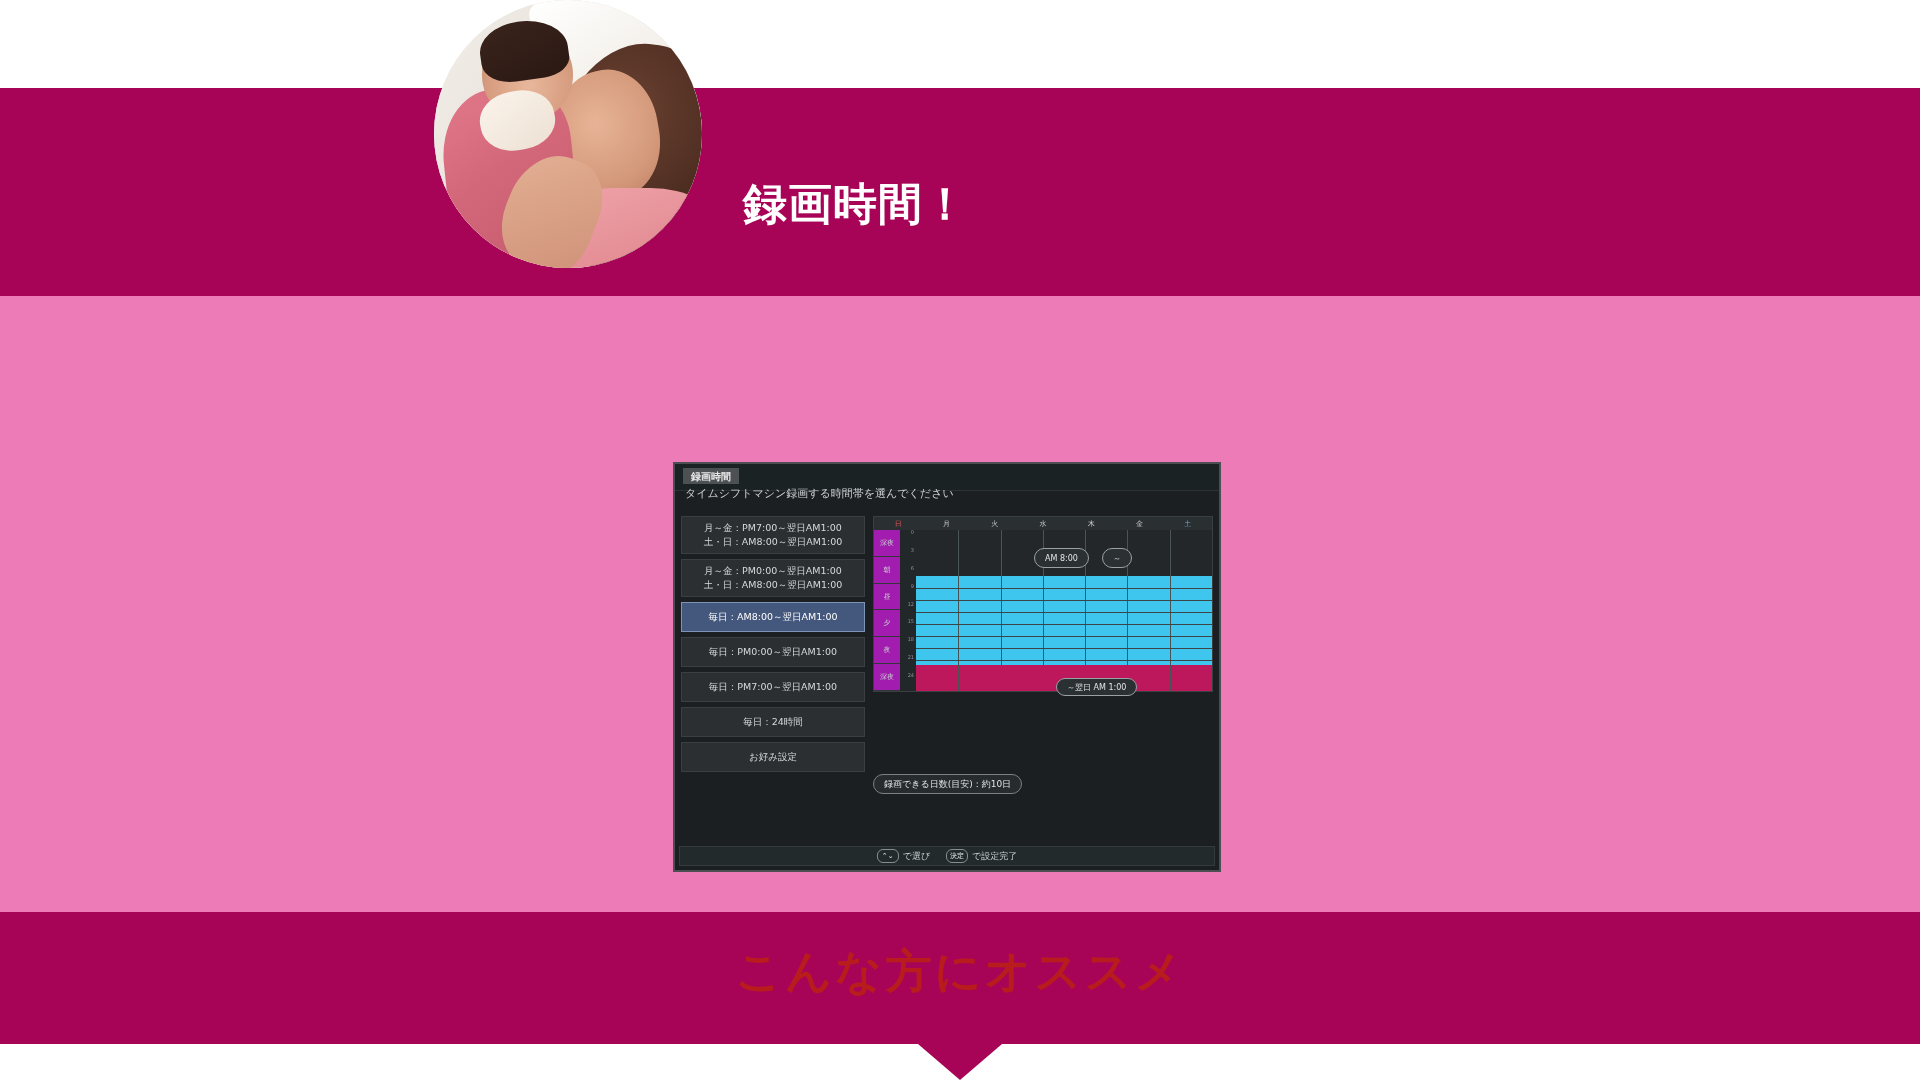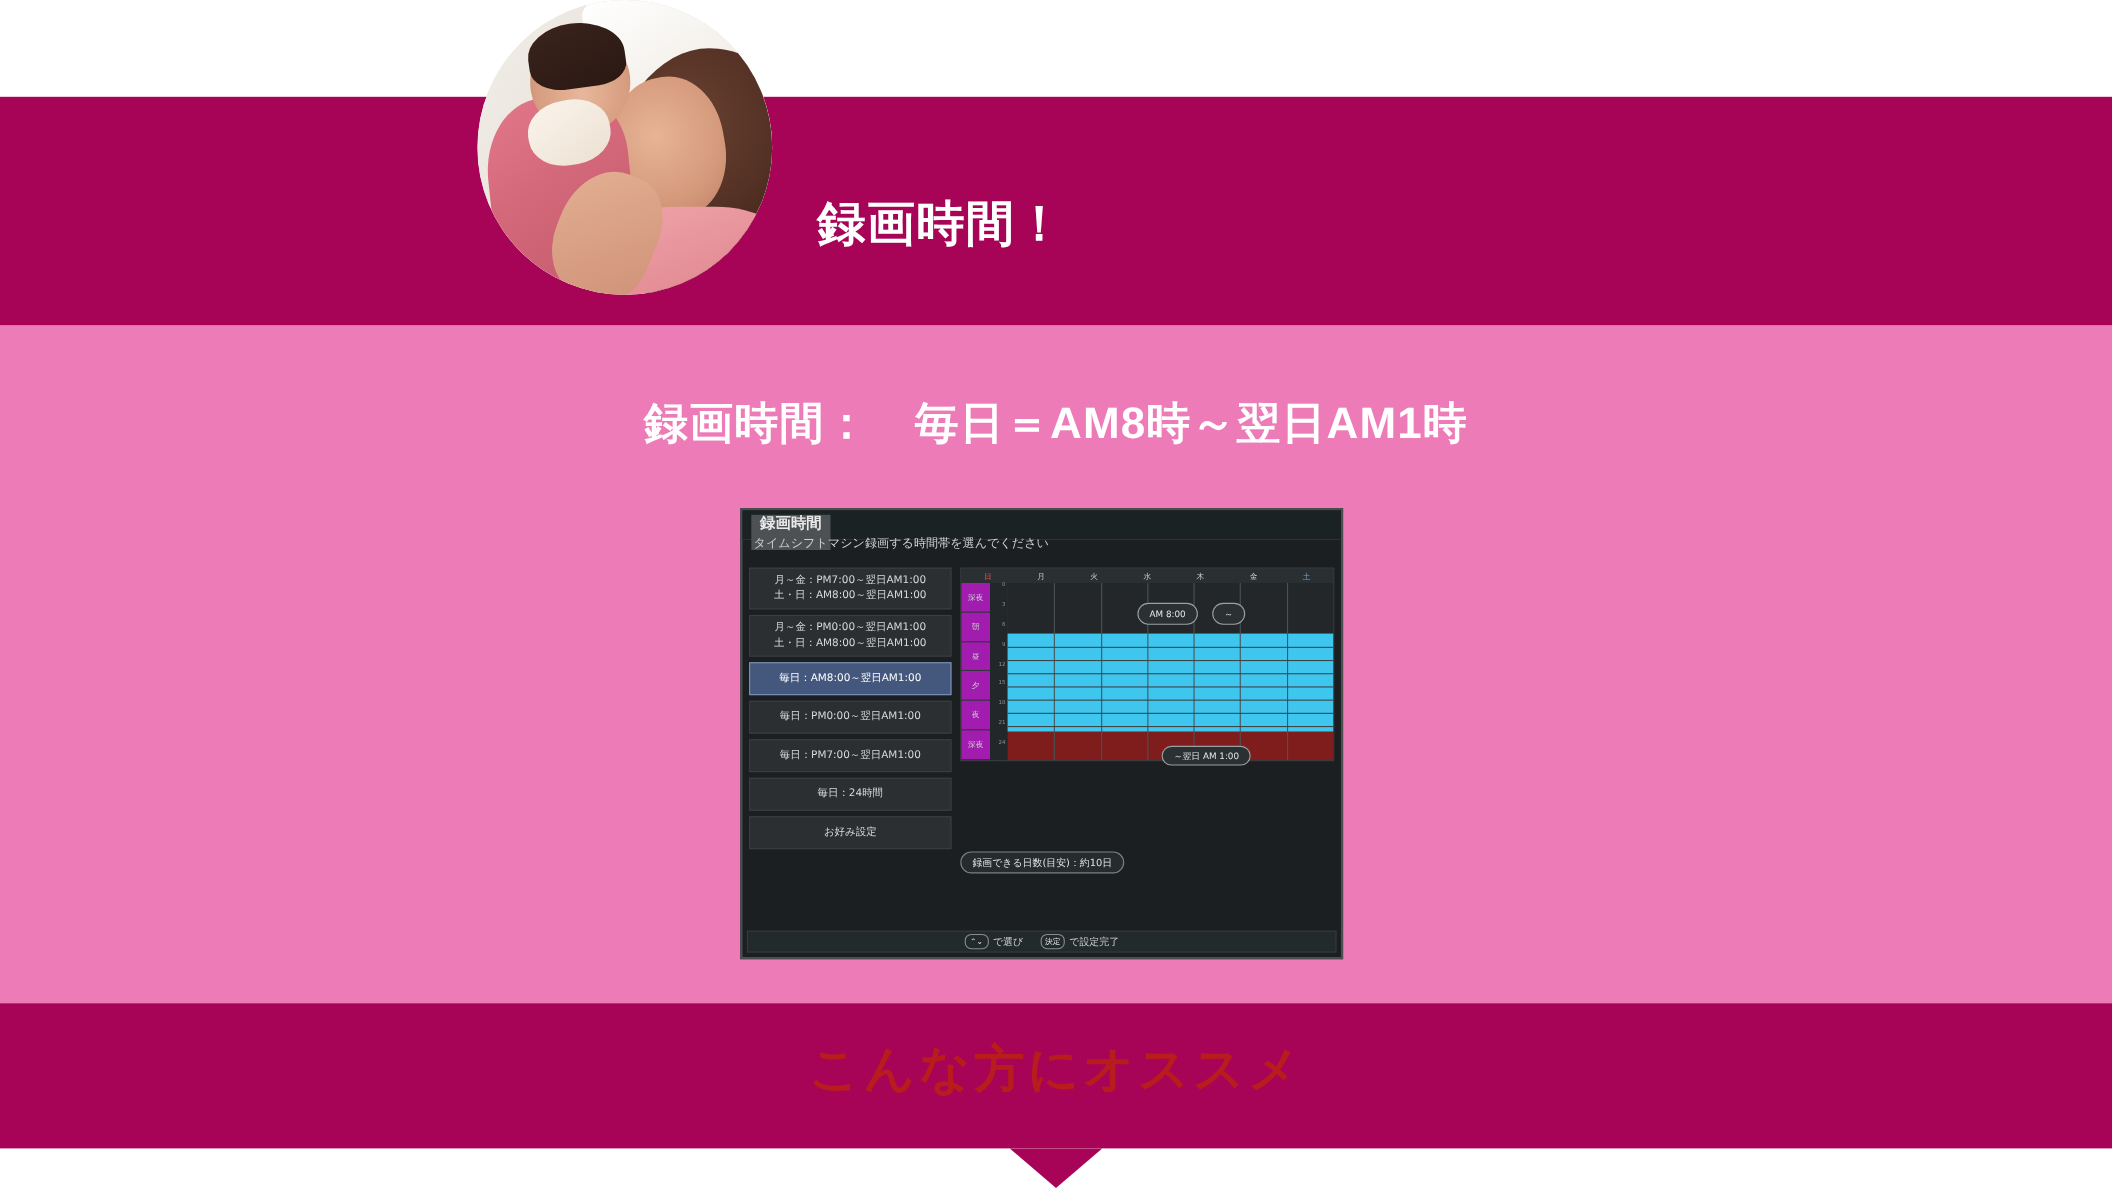--- a/index.html
+++ b/index.html
@@ -70,22 +70,22 @@
   }
 
   
   .device{
     position:absolute;left:673px;top:462px;width:548px;height:410px;
     background:#1b1f21;border:2px solid #4b4f52;box-sizing:border-box;
     font-family:"DejaVu Sans","Liberation Sans",sans-serif;
   }
   .dev-titlebar{position:absolute;left:0;top:0;width:100%;height:26px;
     background:#1b2224;border-bottom:1px solid #2b3335;}
-  .dev-title{position:absolute;left:8px;top:4px;height:32px;line-height:17px;
-    padding:0 8px;background:#4d5154;color:#e8e8e8;font-size:14px;font-weight:bold;}
+  .dev-title{position:absolute;left:8px;top:4px;height:16px;line-height:17px;
+    padding:0 8px;background:#4d5154;color:#e8e8e8;font-size:10px;font-weight:bold;}
   .dev-subtitle{position:absolute;left:10px;top:22px;color:#cfd2d4;font-size:11px;font-weight:normal;}
 
   .dev-main{position:absolute;left:6px;top:52px;right:6px;bottom:28px;}
   .menu-col{position:absolute;left:0;top:0;width:184px;}
   .menu-item{
     box-sizing:border-box;width:184px;background:#2b2f32;border:1px solid #3a3f42;
     color:#d7dadc;font-size:9.5px;text-align:center;margin-bottom:5px;
     display:flex;flex-direction:column;align-items:center;justify-content:center;
   }
   .menu-item.two{height:38px;text-align:right;}
@@ -102,21 +102,21 @@
   .daybar .dlabel.sun{color:#e2565c;}
   .daybar .dlabel.sat{color:#6fa8e0;}
   .chart-left{position:absolute;left:0;top:13px;width:26px;bottom:0;background:#a21caf;
     display:flex;flex-direction:column;}
   .chart-left .cl{flex:1;display:flex;align-items:center;justify-content:center;
     font-size:7px;color:#c9ccd0;border-bottom:1px solid #30363a;}
   .chart-hours{position:absolute;left:26px;top:13px;width:16px;bottom:0;background:#22272a;
     display:flex;flex-direction:column;}
   .chart-hours .hr{flex:1;font-size:5px;color:#8d9296;text-align:right;padding-right:2px;
     line-height:1;}
-  .chart-grid{position:absolute;left:42px;top:13px;right:0;bottom:0;background:#7f1d1d;}
+  .chart-grid{position:absolute;left:42px;top:13px;right:0;bottom:0;background:#be185d;}
   .chart-top-blank{position:absolute;left:0;top:0;right:0;height:46px;background:#232729;}
   .chart-fill{position:absolute;left:0;top:46px;right:0;bottom:26px;background:#3fc6ef;}
   .vline{position:absolute;top:0;bottom:0;width:1px;background:#4a5356;}
   .hline{position:absolute;left:0;right:0;height:1px;background:#3b4548;}
   .pill{
     position:absolute;border:1px solid #9aa0a4;border-radius:12px;
     background:#2b3032;color:#e3e6e8;font-size:8px;
     display:flex;align-items:center;justify-content:center;white-space:nowrap;
   }
   .pill-top{left:118px;top:18px;height:18px;padding:0 10px;}
@@ -174,21 +174,20 @@
         <div class="arm"></div>
     </div>
   </div>
 
   <div class="header-text">
     <span class="l2">録画時間！</span>
   </div>
 
   <div class="band-body"></div>
 
-  <div class="rec-time">録画時間：　毎日＝AM8時～翌日AM1時</div>
 
   <div class="device">
 
     <div class="dev-titlebar">
       <div class="dev-title">録画時間</div>
     </div>
 
     <div class="dev-subtitle">タイムシフトマシン録画する時間帯を選んでください</div>
 
     <div class="dev-main">

